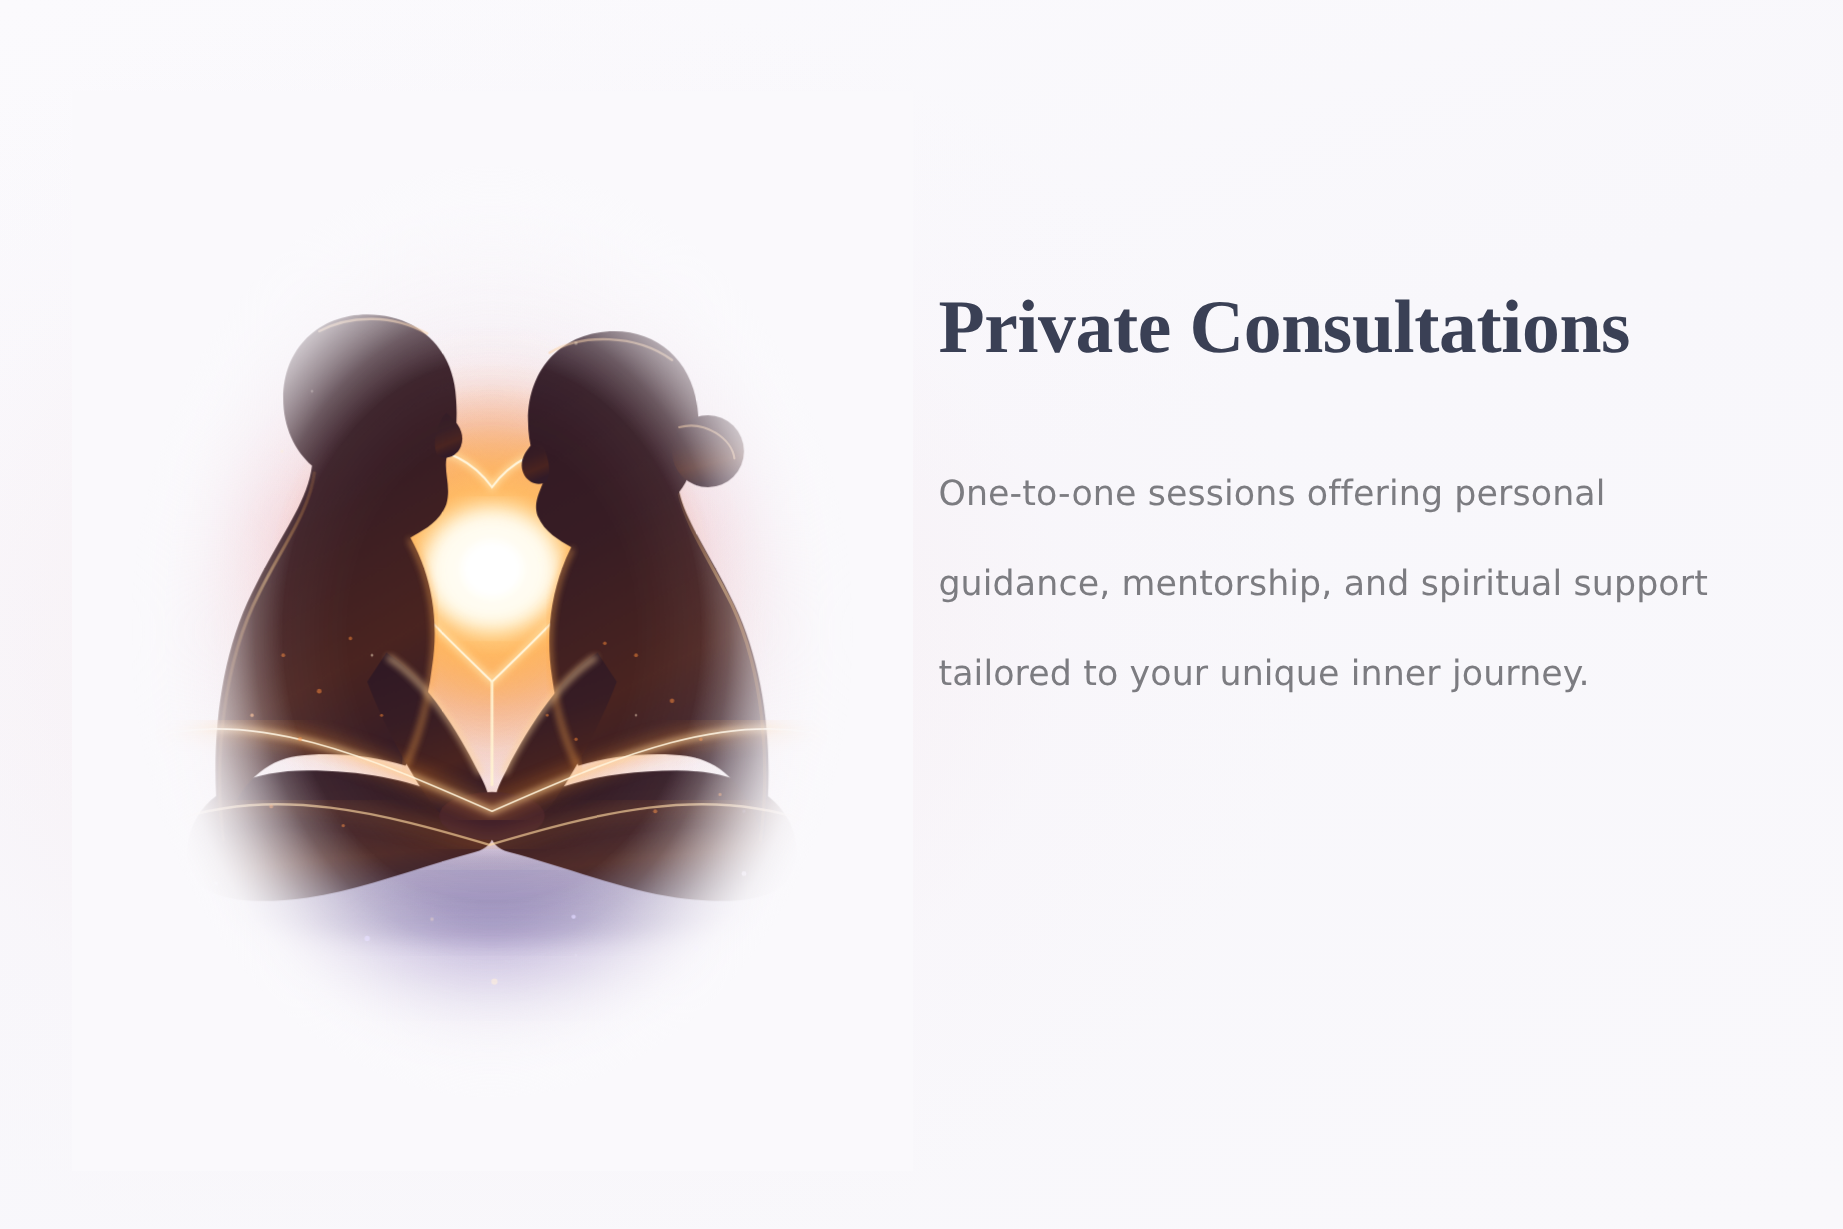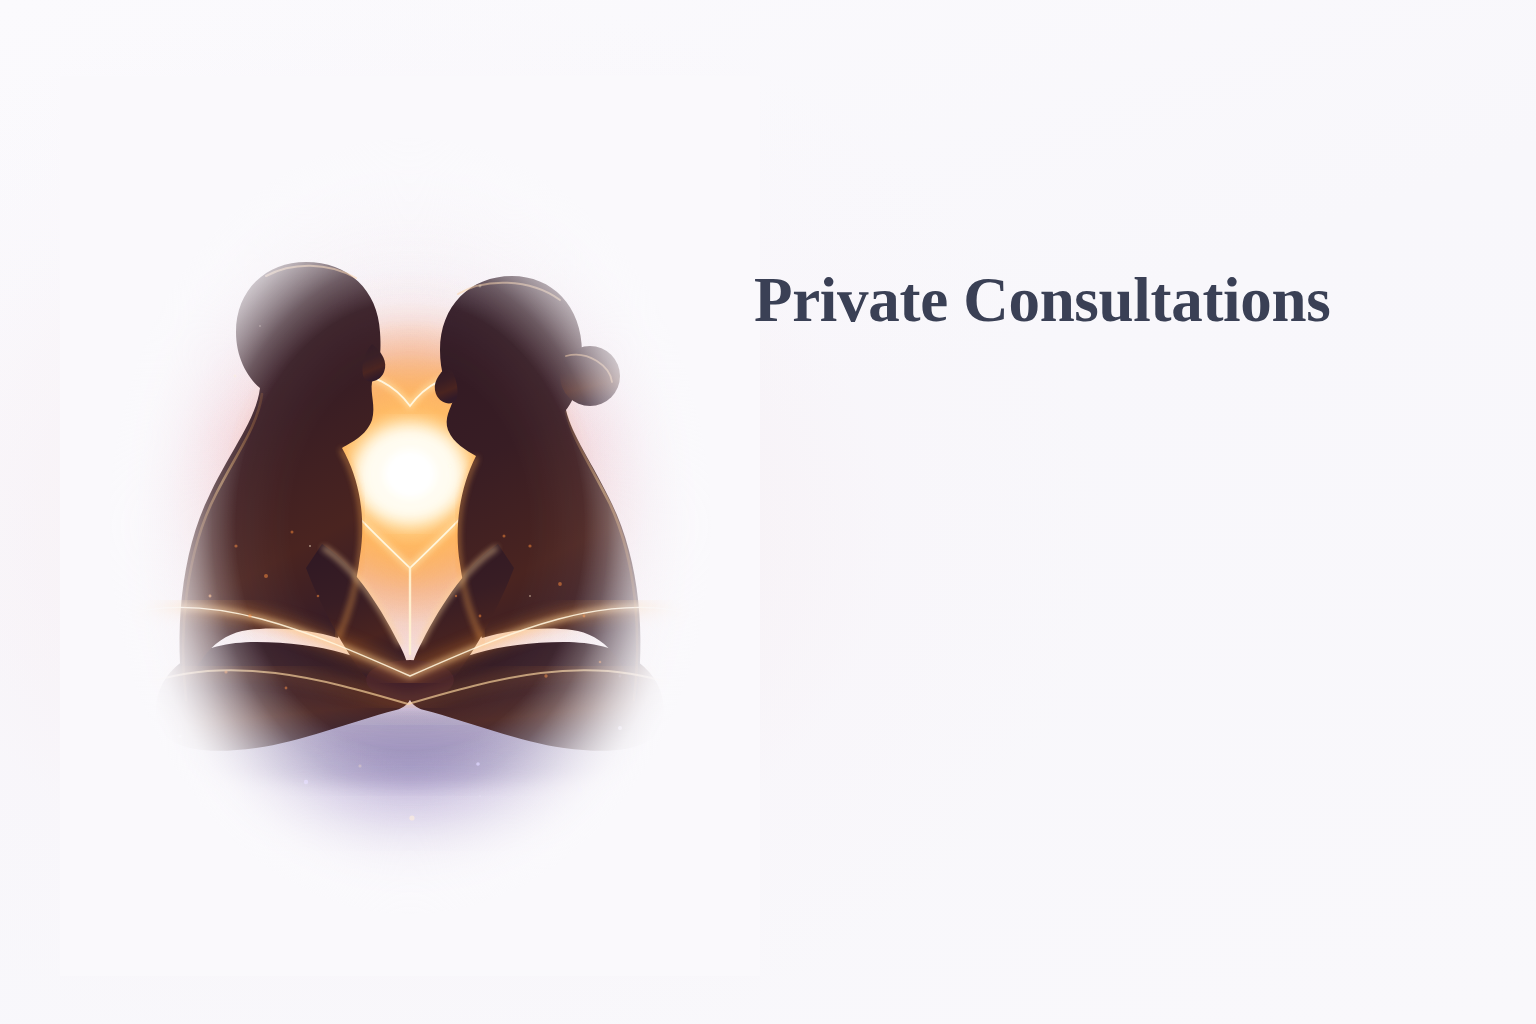--- a/index.html
+++ b/index.html
@@ -91,24 +91,23 @@
   .art-fade {
     position: absolute;
     left: -10px; top: -10px; right: -10px; bottom: -10px;
     pointer-events: none;
     background: radial-gradient(ellipse 310px 400px at 50% 50%, rgba(250,249,252,0) 56%, rgba(250,249,252,0.45) 74%, rgba(250,249,252,0.88) 88%, rgba(250,249,252,1) 97%);
   }
 
   
   .copy {
     position: absolute;
-    left: 754px;
+    left: 782px;
     top: 236px;
     width: 680px;
-    margin-top: 28px;
   }
   .headline {
     margin: 0;
     font-family: "Liberation Serif", "DejaVu Serif", serif;
     font-weight: 700;
     font-size: 63px;
     line-height: 1.17;
     letter-spacing: -0.3px;
     color: #3a4055;
   }
@@ -323,15 +322,16 @@
     </svg>
 
     <div class="sparkles"></div>
     <div class="art-fade"></div>
   </figure>
 
   <div class="copy">
     <h1 class="headline">
       <span class="l1">Private Consultations</span>
     </h1>
+    <p class="body-copy">One-to-one sessions offering personal guidance, mentorship, and spiritual support tailored to your unique inner journey.</p>
   </div>
 
 </div>
 
 </body></html>

